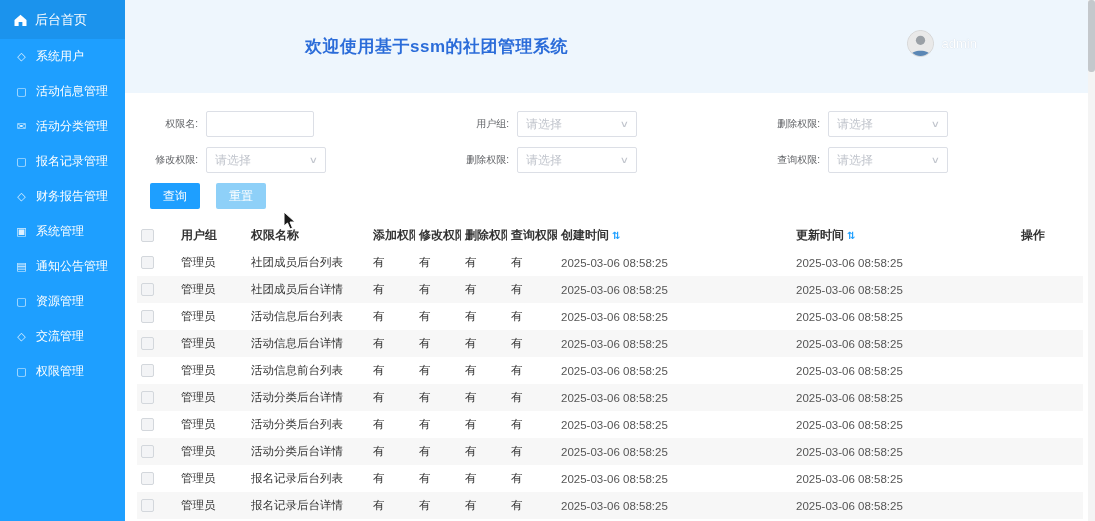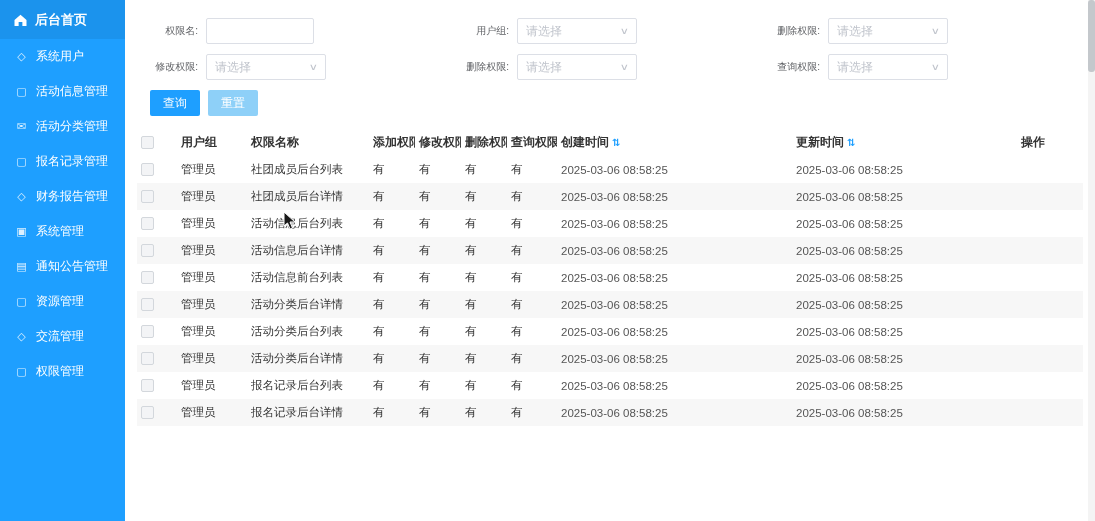--- a/index.html
+++ b/index.html
@@ -7,21 +7,21 @@
     --stripe:#f7f7f7; --reset-btn:#8ed0f8; --text:#333333; --muted:#c0c4cc; --label:#606266;
   }
   *{box-sizing:border-box;margin:0;padding:0;}
   html,body{width:1095px;height:521px;overflow:hidden;}
   body{font-family:"Liberation Sans","DejaVu Sans",sans-serif;background:#fff;position:relative;}
   .app{display:flex;width:1095px;height:521px;position:relative;}
 
   
   .sidebar{width:125px;flex:0 0 125px;background:var(--sidebar-bg);color:#fff;height:100%;}
   .side-home{display:flex;align-items:center;gap:7px;padding:11px 0 10px 13px;background:rgba(0,0,0,0.07);
-    font-size:13px;font-weight:bold;cursor:pointer;}
+    font-size:13px;font-weight:normal;cursor:pointer;}
   .side-home svg{flex:0 0 auto;}
   .side-item{display:flex;align-items:center;gap:8px;padding:9px 0 9px 15px;font-size:12px;cursor:pointer;
     white-space:nowrap;}
   .side-icon{width:13px;font-size:11px;opacity:.85;text-align:center;}
 
   
   .main{flex:1;display:flex;flex-direction:column;min-width:0;}
   .topbar{height:93px;background:var(--header-bg);display:flex;align-items:center;position:relative;flex:0 0 93px;}
   .page-title{margin-left:180px;font-size:17px;font-weight:bold;color:var(--title);letter-spacing:.5px;}
   .userbox{position:absolute;right:118px;top:30px;display:flex;align-items:center;gap:8px;cursor:pointer;}
@@ -34,21 +34,21 @@
   .filter-row{display:flex;margin:0 0 10px 13px;}
   .fcell{display:flex;align-items:center;width:311px;flex:0 0 311px;}
   .flabel{font-size:10px;color:var(--label);margin-right:8px;min-width:48px;text-align:right;white-space:nowrap;}
   .ftext{width:108px;height:26px;border:1px solid #dcdfe6;border-radius:2px;padding:0 8px;font-size:12px;
     color:var(--text);outline:none;background:#fff;font-family:inherit;}
   .fselect{width:120px;height:26px;border:1px solid #dcdfe6;border-radius:2px;background:#fff;display:flex;
     align-items:center;justify-content:space-between;padding:0 8px;cursor:pointer;}
   .sval{font-size:12px;color:var(--muted);}
   .chev{font-size:9px;color:var(--muted);transform:scaleX(1.4);}
 
-  .btn-row{margin:6px 0 12px 13px;display:flex;gap:8px;}
+  .btn-row{margin:6px 0 12px 13px;display:flex;gap:16px;}
   .btn{height:26px;padding:0 13px;border:none;border-radius:2px;font-size:12px;color:#fff;cursor:pointer;
     font-family:inherit;}
   .btn.primary{background:var(--accent);}
   .btn.light{background:var(--reset-btn);text-align:right;}
 
   
   table{border-collapse:collapse;table-layout:fixed;width:946px;}
   thead th{font-size:12px;color:var(--text);text-align:left;font-weight:bold;height:28px;padding:0 4px;
     white-space:nowrap;overflow:hidden;}
   tbody td{font-size:11.5px;color:var(--text);height:27px;padding:0 4px;white-space:nowrap;overflow:hidden;}
@@ -113,20 +113,33 @@
         </div>
         <div class="side-item">
           <span class="side-icon">▢</span>
           <span>权限管理</span>
         </div>
       </nav>
   </aside>
 
   <div class="main">
 
+    <header class="topbar">
+      <div class="page-title">欢迎使用基于ssm的社团管理系统</div>
+      <div class="userbox">
+        <span class="avatar">
+          <svg width="27" height="27" viewBox="0 0 27 27">
+            <rect width="27" height="27" fill="#e9e9e9"></rect>
+            <circle cx="13.5" cy="10" r="5" fill="#9aa0a6"></circle>
+            <path d="M3 27 C3 19.5 24 19.5 24 27 Z" fill="#5b87b5"></path>
+          </svg>
+        </span>
+        <span class="username">admin</span>
+      </div>
+    </header>
 
     <section class="content">
       <div class="filter-row" id="filter-row-1">
           <div class="fcell">
             <span class="flabel">权限名:</span>
             <input class="ftext" placeholder="" style="">
           </div>
           <div class="fcell">
             <span class="flabel">用户组:</span>
             <div class="fselect">

